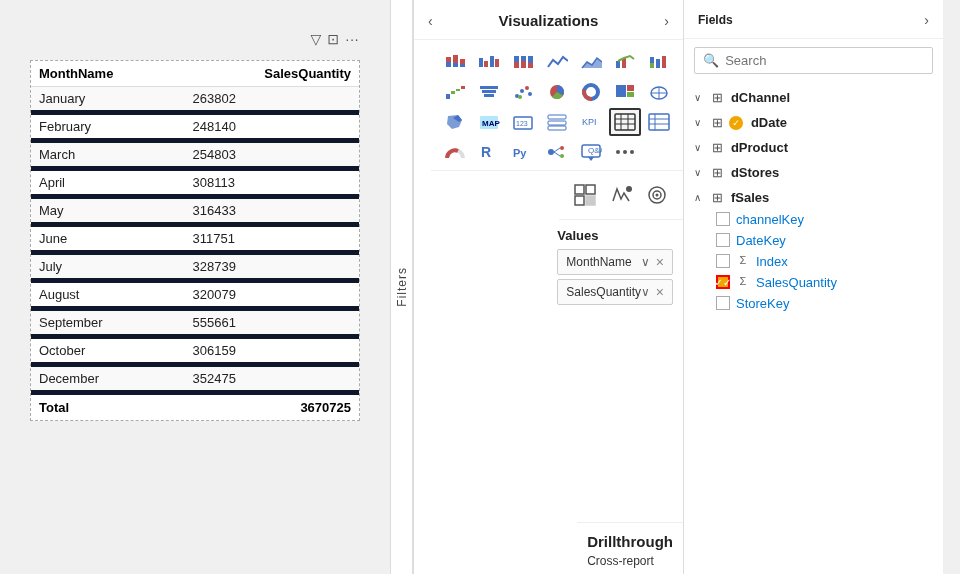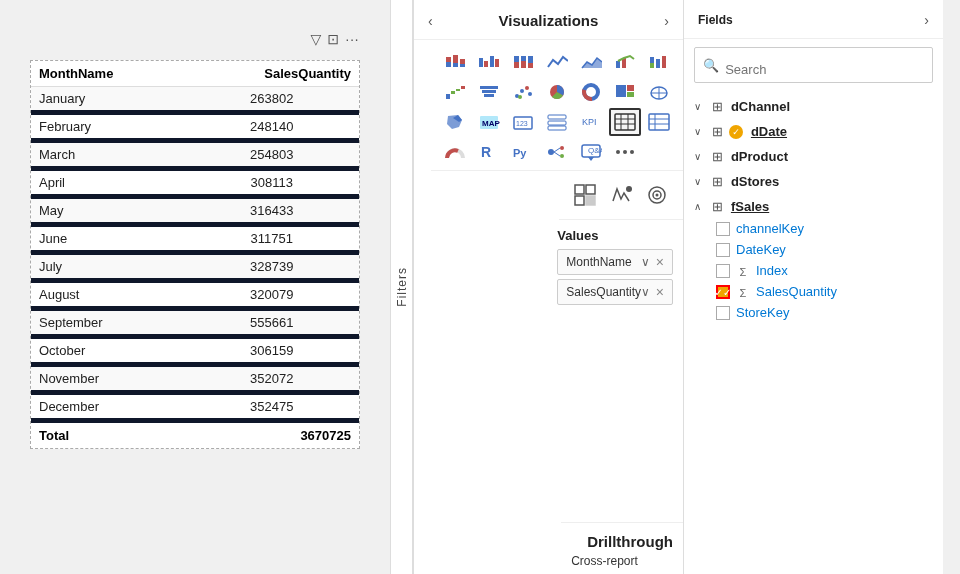--- a/index.html
+++ b/index.html
@@ -67,21 +67,21 @@
       text-align: right;
     }
 
     .data-table tbody tr td {
       padding: 4px 8px;
       border-bottom: 5px solid #0f172a;
       color: #222;
     }
 
     .data-table tbody tr td:last-child {
-      text-align: center;
+      text-align: left;
     }
 
     .data-table tbody tr:nth-child(odd) {
       background: #f9f9f9;
     }
 
     .data-table tbody tr:nth-child(even) {
       background: #fff;
     }
 
@@ -233,21 +233,20 @@
     .drillthrough-section {
       padding: 10px 10px 6px;
       border-top: 1px solid #eee;
     }
 
     .drillthrough-label {
       font-size: 15px;
       font-weight: 700;
       color: #222;
       margin-bottom: 4px;
-      margin-left: 16px;
     }
 
     .cross-report-label {
       font-size: 12px;
       color: #333;
     }
 
     
     .fields-panel {
       flex: 0 0 260px;
@@ -293,21 +292,20 @@
       font-size: 13px;
     }
 
     .search-input {
       border: none;
       outline: none;
       font-size: 13px;
       color: #0f172a;
       width: 100%;
       background: transparent;
-      margin-top: 9px;
     }
 
     .fields-list {
       flex: 1;
       overflow-y: auto;
       padding: 4px 0;
     }
 
     .field-group {
       margin-bottom: 2px;
@@ -328,26 +326,25 @@
     }
 
     .field-group-name {
       font-size: 13px;
       font-weight: 600;
       color: #222;
     }
 
     .field-group-name.bold {
       font-weight: 700;
-      text-decoration: underline;
     }
 
     .field-item {
       display: flex;
-      align-items: flex-end;
+      align-items: flex-start;
       padding: 3px 10px 3px 32px;
       gap: 6px;
     }
 
     .field-checkbox {
       width: 14px;
       height: 14px;
       border: 1px solid #aaa;
       background: #fff;
       display: flex;
@@ -438,24 +435,20 @@
           </tr>
           <tr>
             <td>September</td>
             <td>555661</td>
           </tr>
           <tr>
             <td>October</td>
             <td>306159</td>
           </tr>
           <tr>
-            <td>November</td>
-            <td>352072</td>
-          </tr>
-          <tr>
             <td>December</td>
             <td>352475</td>
           </tr>
         </tbody>
       <tfoot>
         <tr>
           <td><strong>Total</strong></td>
           <td><strong>3670725</strong></td>
         </tr>
       </tfoot>

